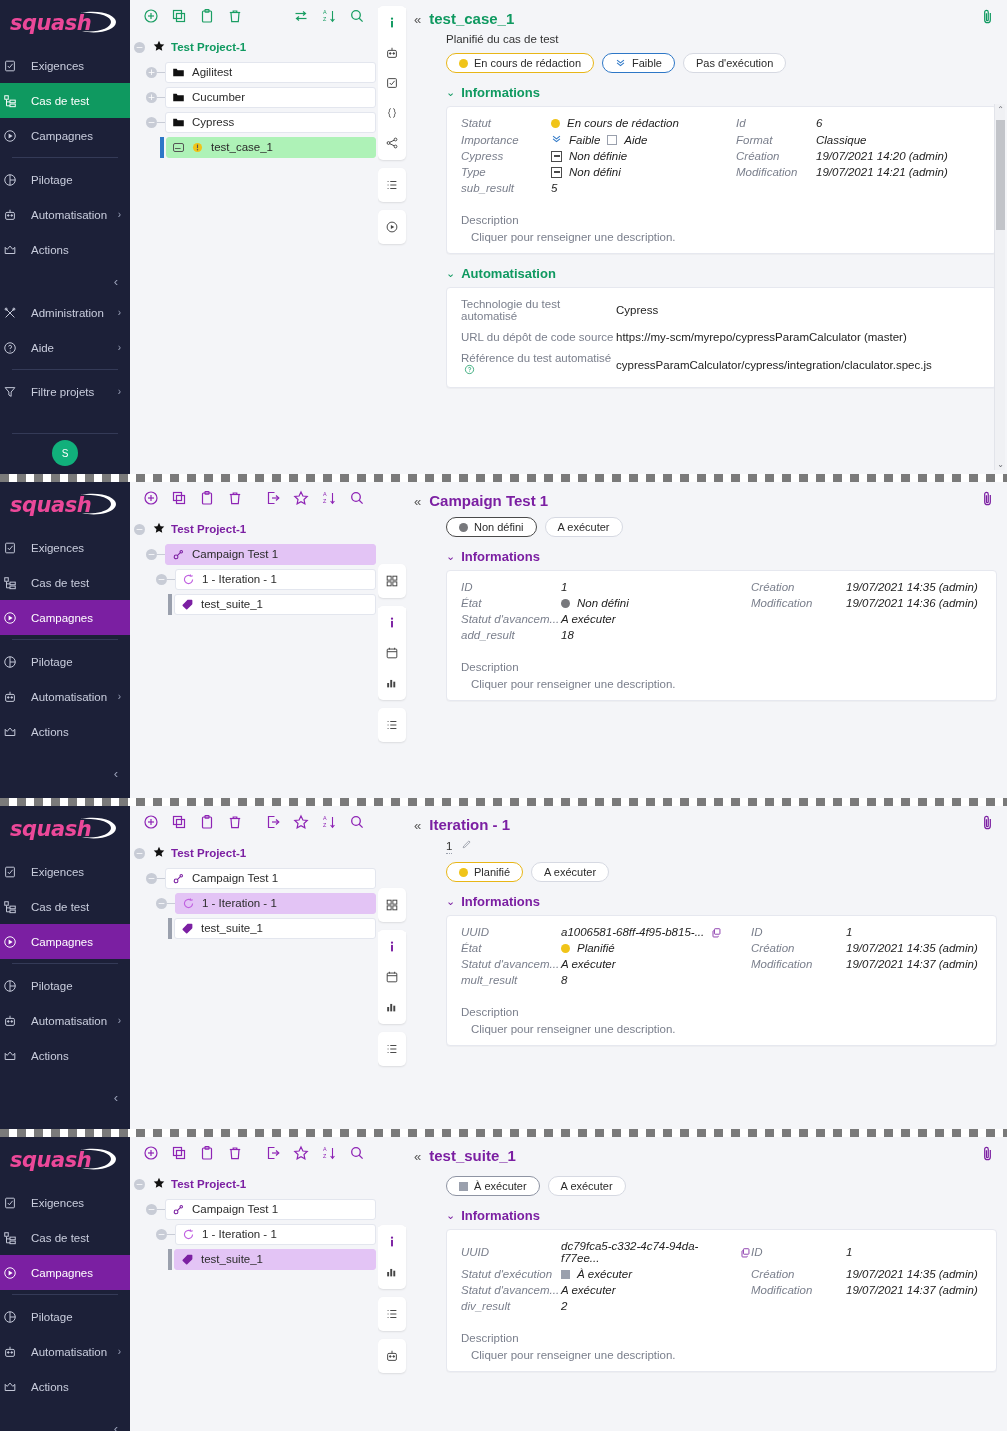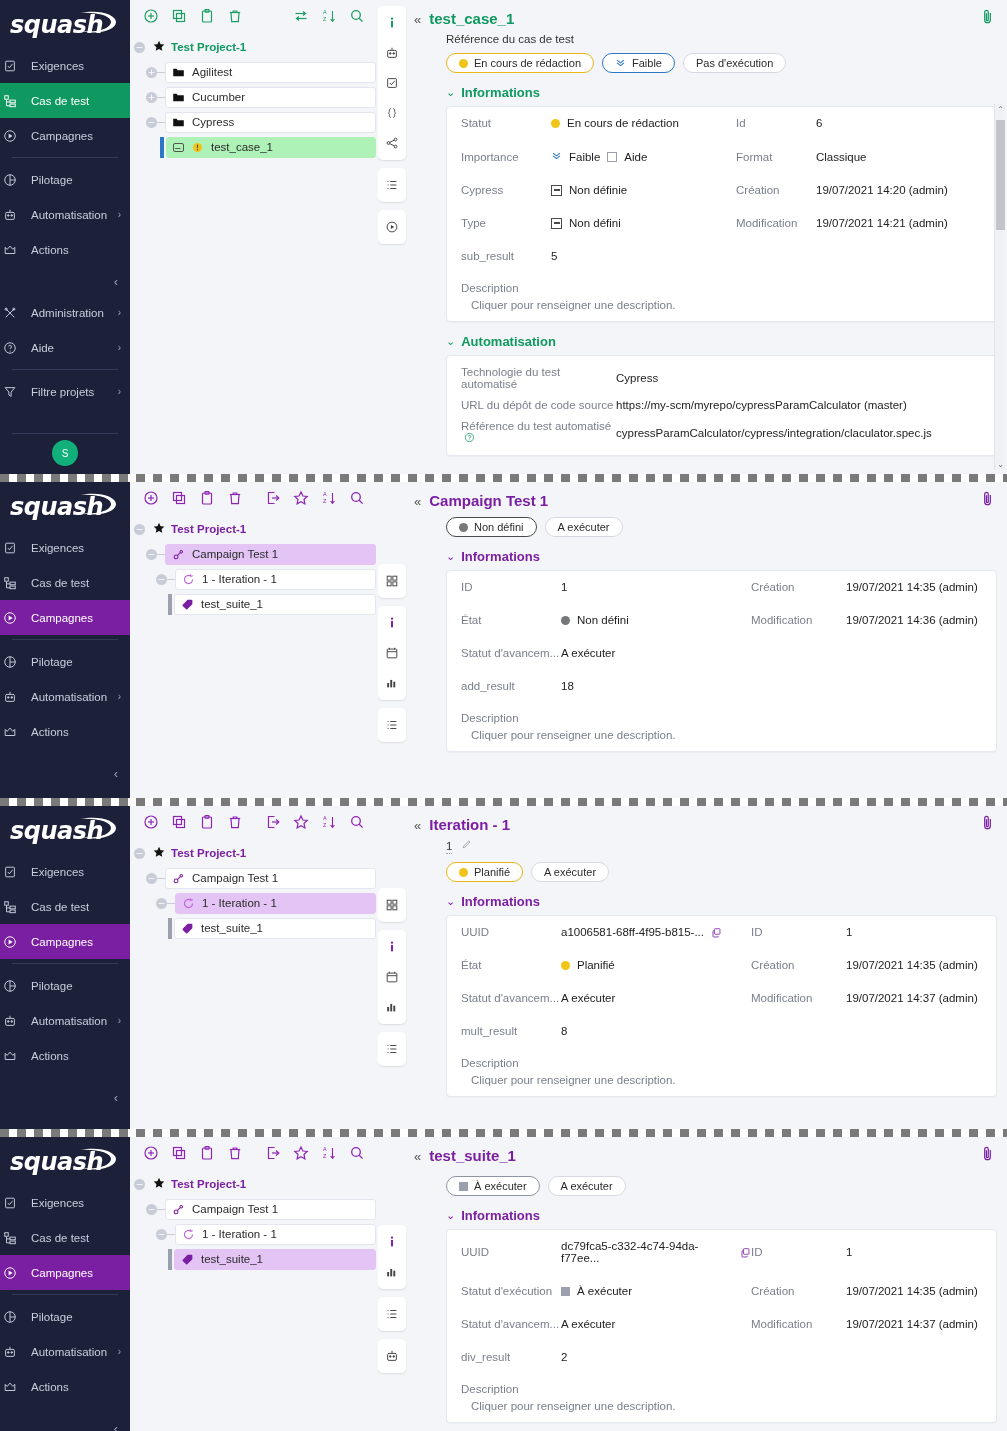--- a/index.html
+++ b/index.html
@@ -17,21 +17,21 @@
     background-image: repeating-linear-gradient(to right, #7a7a7a 0px, #7a7a7a 9px, #ffffff 9px, #ffffff 17px);
     background-color:#fff;
   }
 
   
   .sidebar { width:130px; flex:0 0 130px; background:#1c2038; position:relative; color:#cfd3e0; }
   .sb-logo { height:48px; display:flex; align-items:center; padding-left:8px; }
   .logo-wrap { position:relative; width:110px; height:30px; }
   .logo-text {
     font-family:"DejaVu Sans", sans-serif;
-    font-style:italic; font-weight:bold; font-size:24px; color:#ffffff;
+    font-style:italic; font-weight:bold; font-size:21px; color:#ec4899;
     letter-spacing:-0.5px; position:absolute; left:2px; top:2px;text-align:right;
   }
   .logo-swoosh {
     position:absolute; right:0px; top:0px; width:40px; height:28px;
   }
   .sb-item {
     display:flex; align-items:center; height:35px; padding-left:3px;
     font-size:11.5px; color:#c9cddd; position:relative; cursor:pointer;
   }
   .sb-item .ic { width:20px; height:16px; flex:0 0 20px; display:flex; align-items:center; }
@@ -106,21 +106,21 @@
   .sq { width:9px; height:9px; display:inline-block; background:#9aa0ad; }
 
   .section-head { display:flex; align-items:center; gap:6px; margin:12px 0 6px 34px; font-size:13px; font-weight:bold; }
   .section-head.green { color:#0f9960; }
   .section-head.purple { color:#7b1fa2; }
   .caret { font-size:11px; font-weight:normal; }
   .card {
     background:#fff; border:1px solid #e6e8ef; border-radius:4px; margin-left:34px;
     padding:10px 14px; box-shadow:0 1px 1px rgba(0,0,0,.03);
   }
-  .grid2 { display:grid; grid-template-columns: 90px 185px 80px auto; row-gap:21px; align-items:center; font-size:11.5px;}
+  .grid2 { display:grid; grid-template-columns: 90px 185px 80px auto; row-gap:4px; align-items:center; font-size:11.5px;font-style:italic;}
   .grid1 { display:grid; grid-template-columns: 155px auto; row-gap:9px; align-items:center; font-size:11.5px;}
   .lab { color:#7a7f8c; }
   .val { color:#222; display:flex; align-items:center; gap:7px; }
   .desc-lab { color:#7a7f8c; font-size:11.5px; margin-top:20px; }
   .desc-val { color:#7a7f8c; font-size:11.5px; margin-top:5px; padding-left:10px; }
   .chk { width:10px; height:10px; border:1px solid #9aa0ad; display:inline-block; }
   .minibox { width:11px; height:11px; border:1.3px solid #4a4a4a; display:inline-flex; align-items:center; justify-content:center; }
   .minibox:after { content:""; width:6px; height:1.3px; background:#4a4a4a; }
   .copy-ic { cursor:pointer; display:inline-flex; }
   .helpq { display:inline-flex; margin-left:3px; }
@@ -428,21 +428,21 @@
   <div class="main">
     <div class="main-head">
       <span class="collapse-arrows">«</span>
       <span class="page-title title-green">test_case_1</span>
       <span class="clip">
         <svg width="15" height="17" viewBox="0 0 16 18" fill="none" stroke="#0f9960" stroke-width="1.3">
             <path d="M11 5.2v7.4a3 3 0 0 1-6 0V4.4a1.9 1.9 0 0 1 3.8 0v8a.95.95 0 0 1-1.9 0V5.6"></path>
           </svg>
       </span>
     </div>
-    <div class="subref">Référence du cas de test</div>
+    <div class="subref">Planifié du cas de test</div>
     <div class="badges">
       <div class="badge amber">
         <span class="dot amber"></span>
         <span>En cours de rédaction</span>
       </div>
       <div class="badge blue">
         <span>
           <svg width="11" height="11" viewBox="0 0 16 16" fill="none" stroke="#2d77c7" stroke-width="1.6">
               <polyline points="3,4.5 8,8.5 13,4.5"></polyline>
               <polyline points="3,8.5 8,12.5 13,8.5"></polyline>

